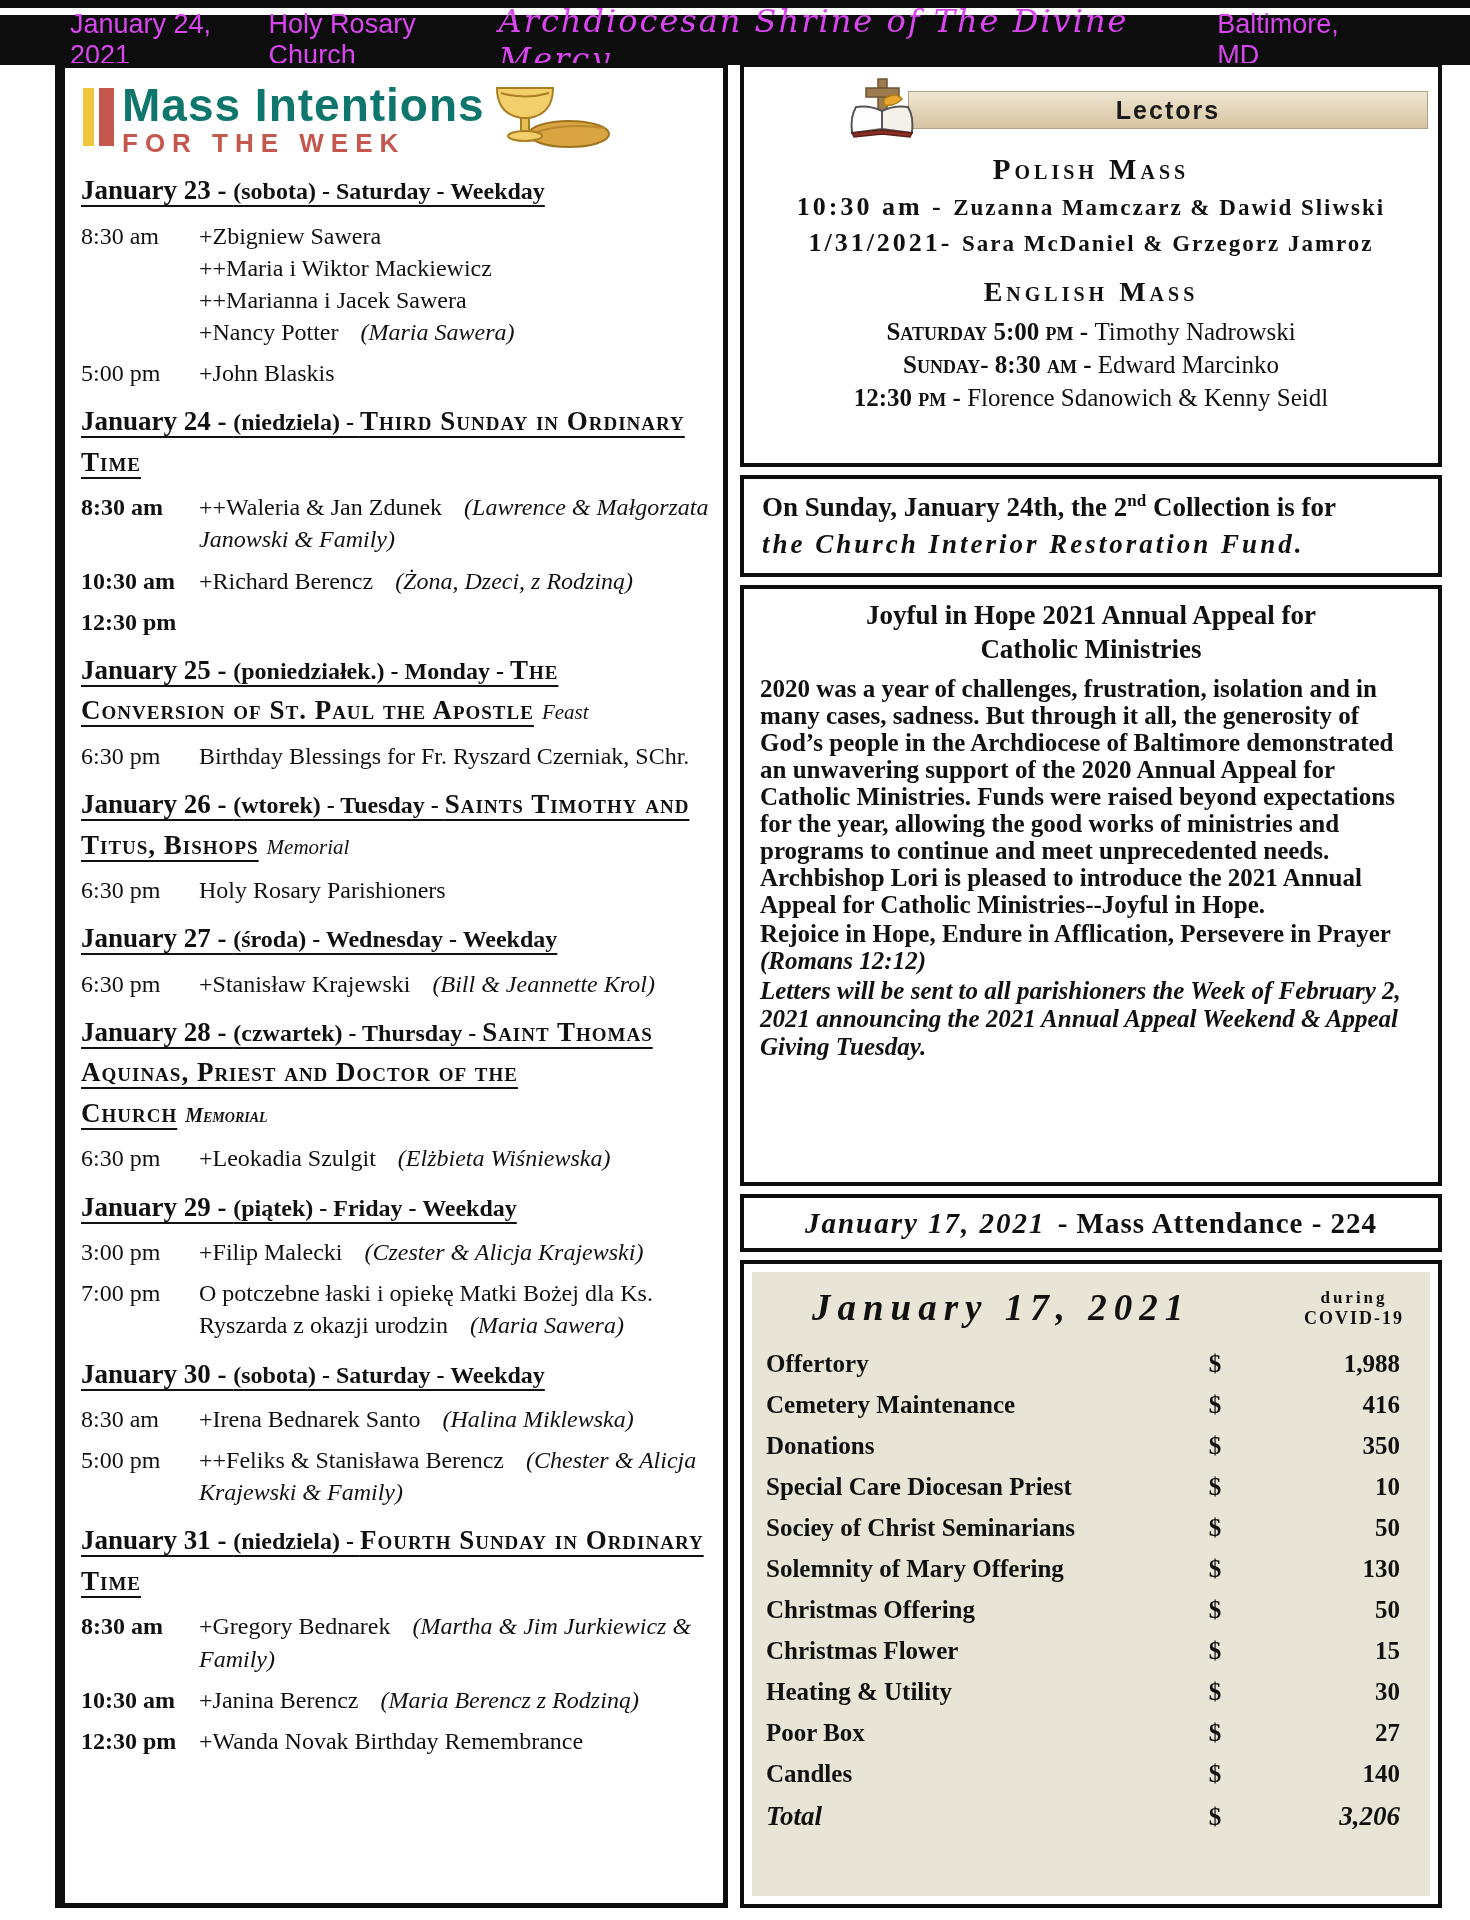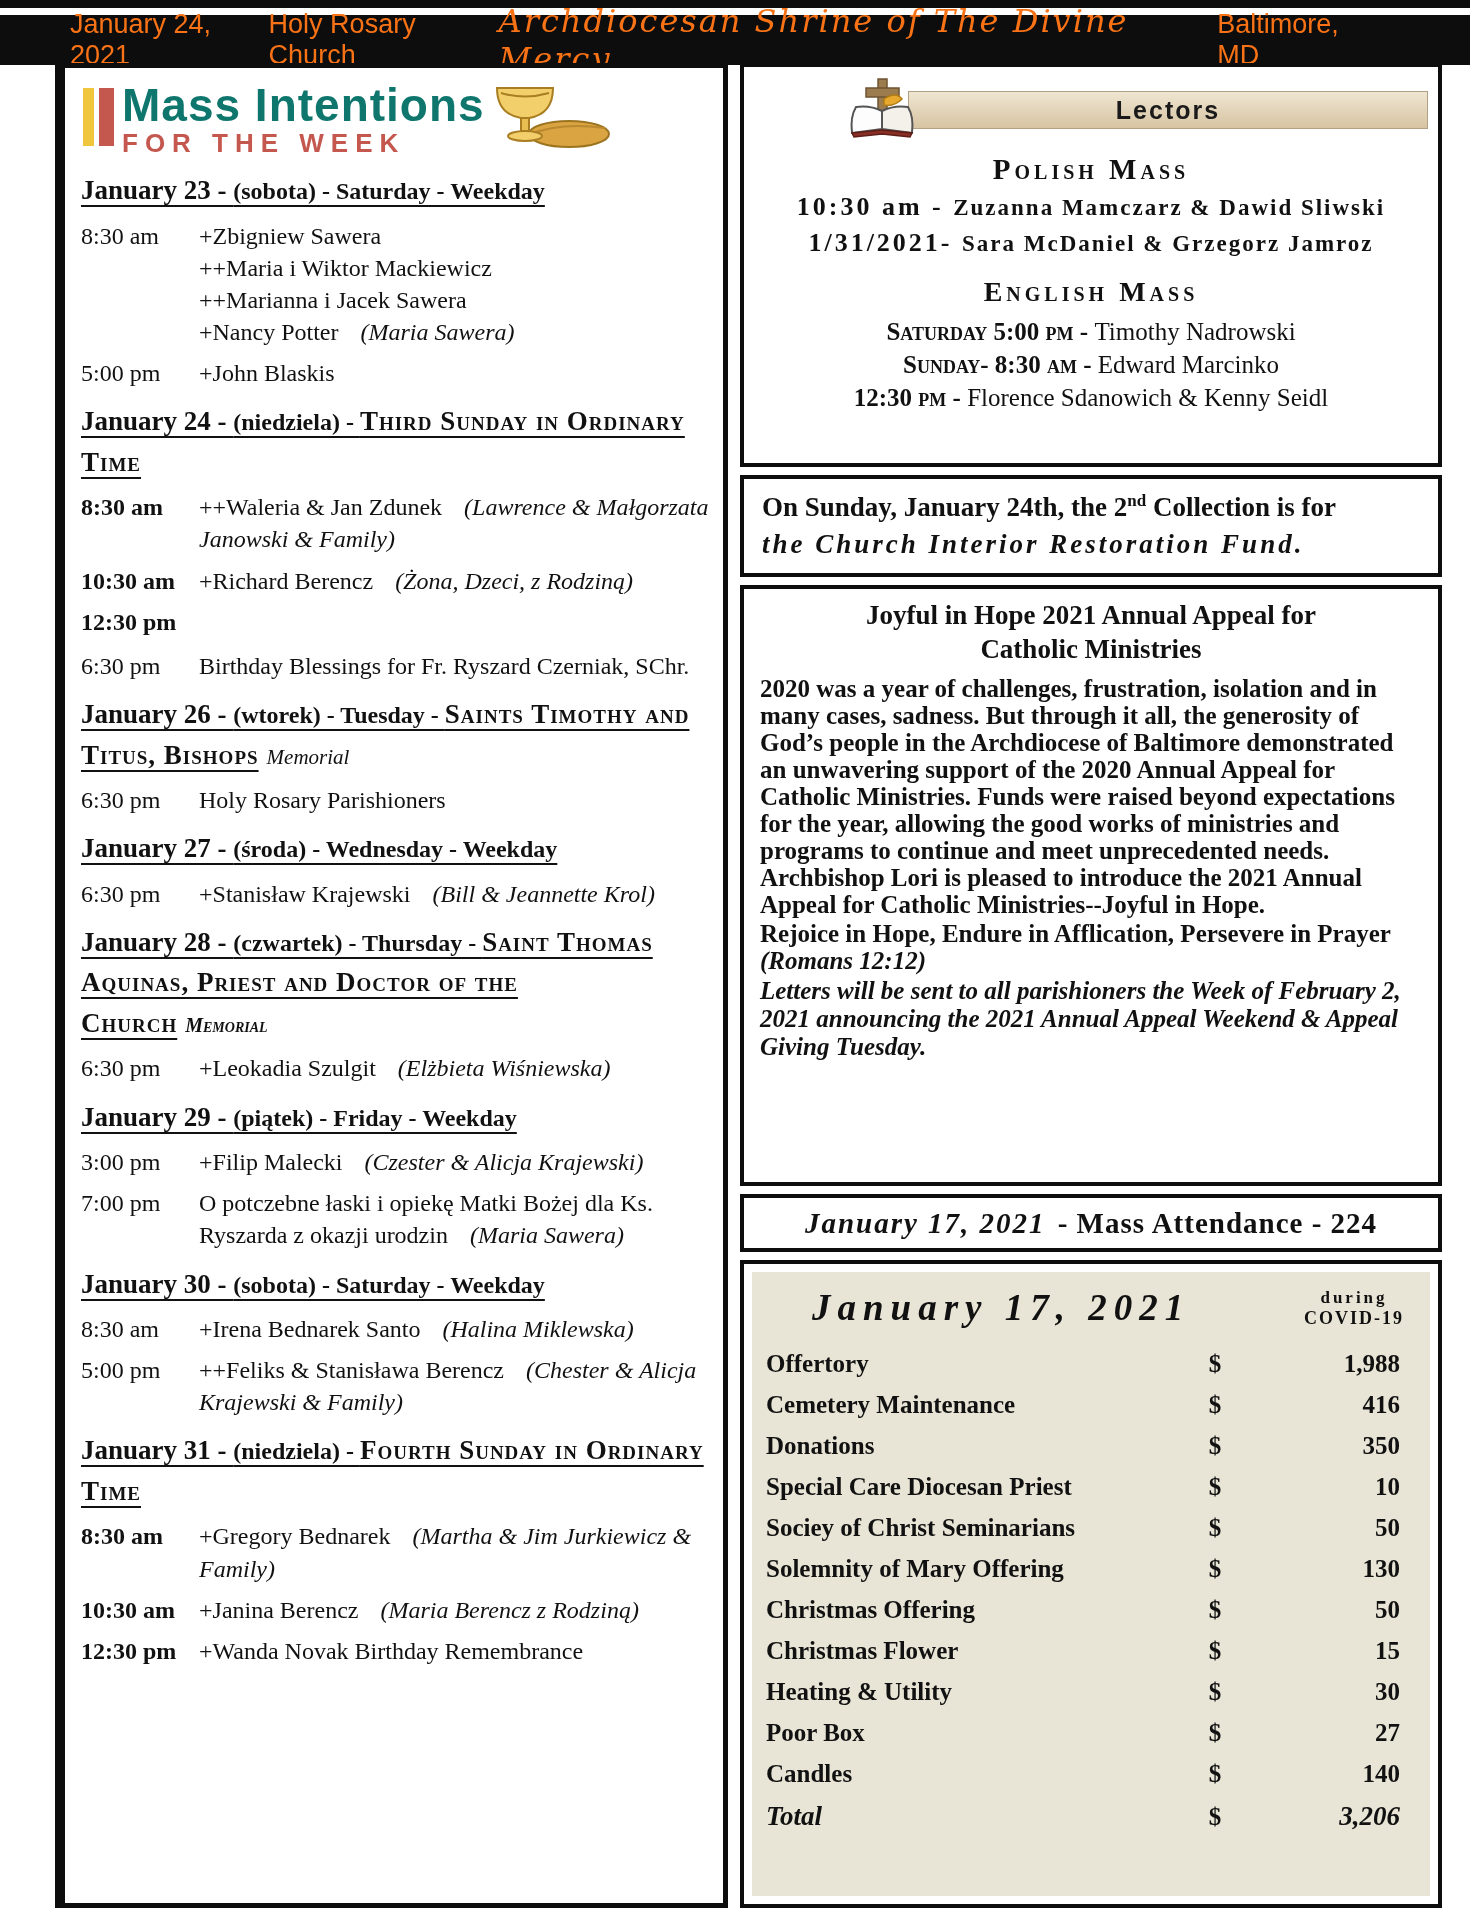--- a/index.html
+++ b/index.html
@@ -1,21 +1,21 @@
 <!DOCTYPE html>
 <html><head>
 <meta charset="utf-8">
 <style>
   html,body{margin:0;padding:0;background:#fff;}
   .page{position:relative;width:1470px;height:1920px;background:#fff;overflow:hidden;
         font-family:"Liberation Serif",serif;color:#111;}
   
   .topstrip{position:absolute;left:0;top:0;width:100%;height:8px;background:#0d0d0d;}
   .headerbar{position:absolute;left:0;top:15px;width:100%;height:50px;background:#0d0d0d;
-             color:#f97316;display:flex;align-items:center;box-sizing:border-box;
+             color:#d946ef;display:flex;align-items:center;box-sizing:border-box;
              padding:0 90px 0 70px;justify-content:space-between;}
   .hb-date{font-family:"Liberation Sans",sans-serif;font-size:27px;}
   .hb-church{font-family:"Liberation Sans",sans-serif;font-size:27px;}
   .hb-shrine{font-family:"DejaVu Serif",serif;font-style:italic;font-size:32px;letter-spacing:2px;}
   .hb-loc{font-family:"Liberation Sans",sans-serif;font-size:27px;}
   
   .leftbox{position:absolute;left:55px;top:63px;width:673px;height:1845px;background:#fff;
            border:5px solid #0d0d0d;border-left-width:10px;box-sizing:border-box;
            padding:10px 14px 6px 16px;overflow:hidden;}
   .mi-titlerow{display:flex;align-items:flex-start;margin:4px 0 14px 0;}
@@ -148,20 +148,21 @@
             <div class="time">10:30 am</div>
             <div class="mlines">
               <div class="mline"><span class="mtext">+Richard Berencz</span><span class="attr">(Żona, Dzeci, z Rodziną)</span></div>
             </div>
           </div>
           <div class="mass bold-time">
             <div class="time">12:30 pm</div>
           </div>
         </div>
         <div class="day">
+          <div class="day-heading"><span class="h-underline"><span class="h-date">January 25 - </span><span class="h-plain">(poniedziałek.) - Monday - </span><span class="h-caps">The Conversion of St. Paul the Apostle</span></span><span class="h-suffix">Feast</span></div>
           <div class="mass">
             <div class="time">6:30 pm</div>
             <div class="mlines">
               <div class="mline"><span class="mtext">Birthday Blessings for Fr. Ryszard Czerniak, SChr.</span></div>
             </div>
           </div>
         </div>
         <div class="day">
           <div class="day-heading"><span class="h-underline"><span class="h-date">January 26 - </span><span class="h-plain">(wtorek) - Tuesday - </span><span class="h-caps">Saints Timothy and Titus, Bishops</span></span><span class="h-suffix">Memorial</span></div>
           <div class="mass">

